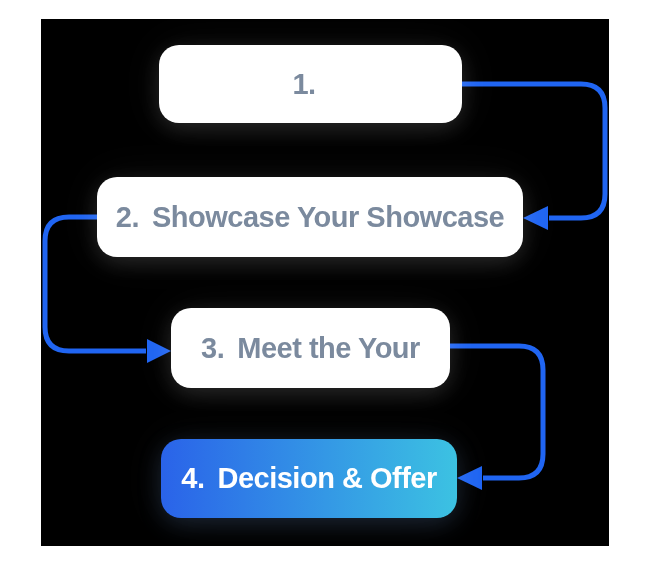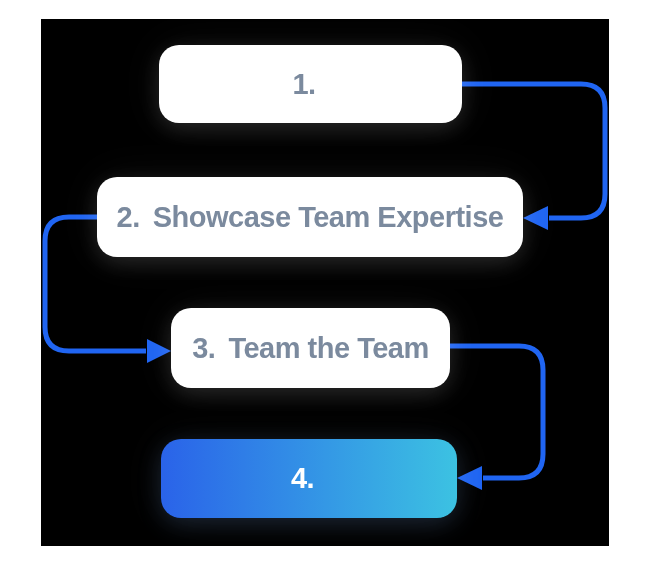--- a/index.html
+++ b/index.html
@@ -61,25 +61,26 @@
     <path d="M 409 327 H 478 Q 502 327 502 351 V 435 Q 502 459 478 459 H 442"></path>
     <polygon points="416,459 441,447 441,471"></polygon>
   </svg>
 
   <div class="step step-1">
     <span class="num">1.</span>
   </div>
 
   <div class="step step-2">
     <span class="num">2.</span>
-    <span class="lbl">Showcase Team Expertise</span>
+    <span class="lbl">Showcase Your Showcase</span>
   </div>
 
   <div class="step step-3">
     <span class="num">3.</span>
-    <span class="lbl">Team the Team</span>
+    <span class="lbl">Meet the Your</span>
   </div>
 
   <div class="step step-4">
     <span class="num">4.</span>
+    <span class="lbl">Decision &amp; Offer</span>
   </div>
 
 </div>
 
 </body></html>

